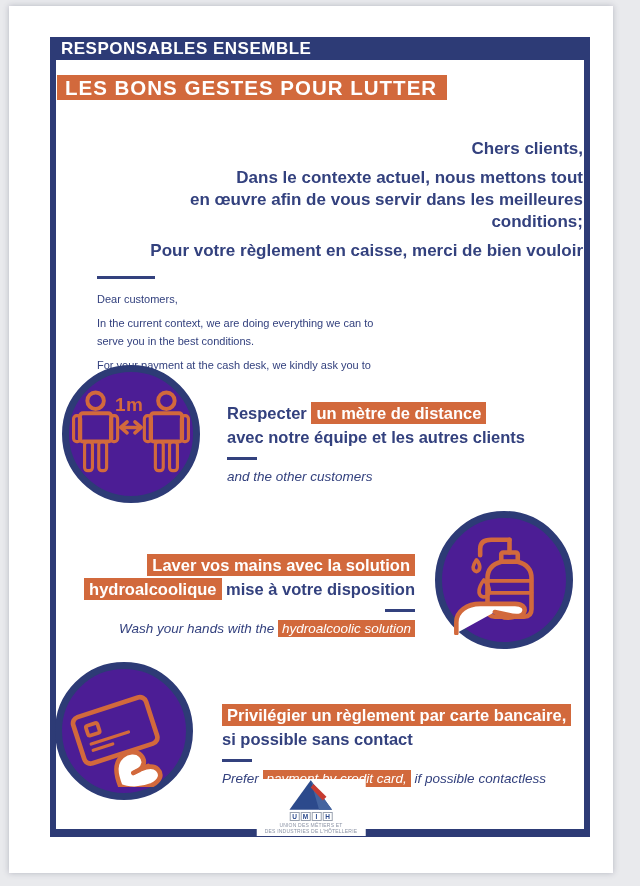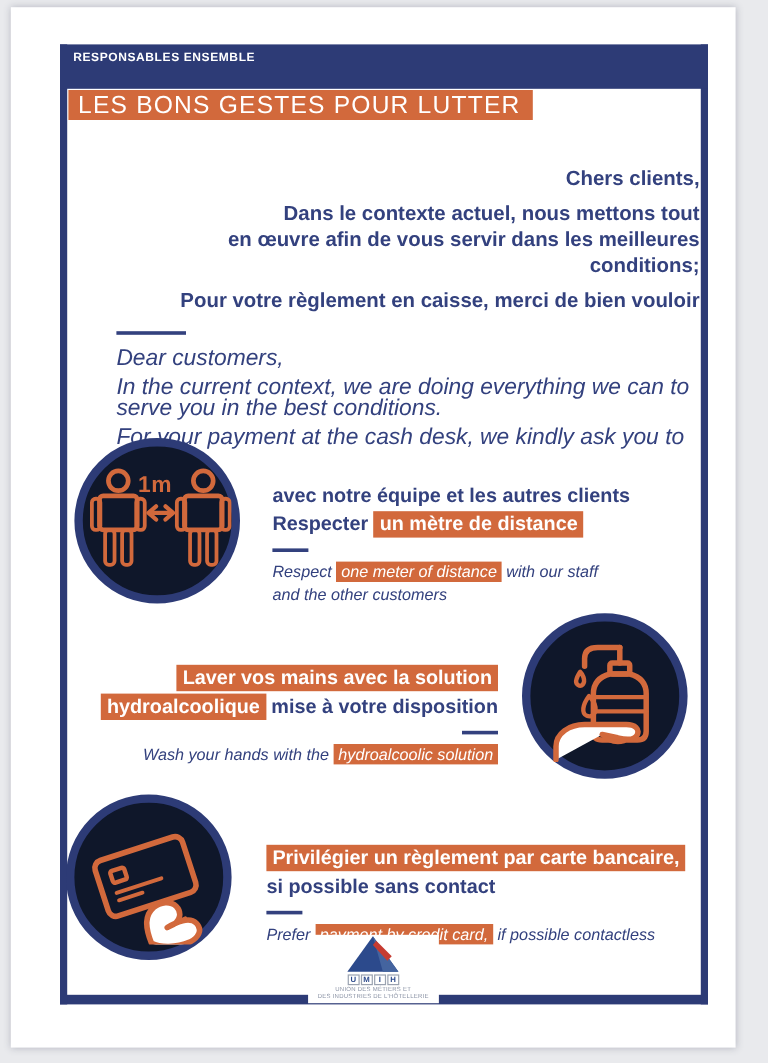--- a/index.html
+++ b/index.html
@@ -22,42 +22,42 @@
   }
   
   .frame{
     position:absolute;left:41px;top:31px;width:540px;height:800px;
     border-left:6px solid var(--blue);
     border-right:6px solid var(--blue);
     border-bottom:8px solid var(--blue);
     z-index:1;
   }
   .header-bar{
-    position:absolute;left:41px;top:31px;width:540px;height:37px;
+    position:absolute;left:41px;top:31px;width:540px;height:23px;
     background:var(--blue);color:#fff;z-index:2;
-    font-size:10px;font-weight:bold;line-height:23px;
+    font-size:17px;font-weight:bold;line-height:23px;
     padding-left:11px;letter-spacing:.5px;
   }
   
   .title{position:absolute;left:48px;top:69px;z-index:2;}
   .title-line{
     display:table;background:var(--orange);color:#fff;
-    font-size:20.5px;font-weight:normal;line-height:21px;
+    font-size:20.5px;font-weight:bold;line-height:21px;
     padding:2px 10px 2px 8px;letter-spacing:1px;white-space:nowrap;
   }
   
   .intro{position:absolute;left:88px;top:132px;width:486px;z-index:2;}
   .fr-p{font-size:17px;font-weight:600;line-height:22px;margin:0 0 7px;white-space:pre-line;text-align:right;}
   .intro-divider{width:58px;height:3px;background:var(--blue-text);margin:14px 0 11px;}
-  .en-p{font-size:19px;font-style:italic;font-weight:500;line-height:18px;margin:0 0 6px;white-space:pre-line;}
+  .en-p{font-size:11px;font-weight:500;line-height:18px;margin:0 0 6px;white-space:pre-line;}
   
   .circle{
     position:absolute;width:138px;height:138px;border:7px solid var(--blue);
-    border-radius:50%;background:#0f172a;z-index:3;
-    display:flex;align-items:center;justify-content:flex-end;
+    border-radius:50%;background:#4c1d95;z-index:3;
+    display:flex;align-items:center;justify-content:center;
   }
   #circle-distance{left:53px;top:359px;}
   #circle-hands{left:426px;top:505px;}
   #circle-card{left:46px;top:656px;}
   .one-m{
     position:absolute;left:46px;top:22px;
     font-size:19px;font-weight:800;color:var(--orange);letter-spacing:.5px;
   }
   
   .g-text{position:absolute;z-index:2;color:var(--blue-text);}
@@ -136,24 +136,23 @@
         <rect x="14" y="63" width="10" height="37" rx="4" stroke-width="4"></rect>
         <rect x="32" y="63" width="10" height="37" rx="4" stroke-width="4"></rect>
       </g>
       <path d="M64 55 H86" stroke-width="4.5"></path>
       <path d="M70 48 L62 55 L70 62" stroke-width="4.5"></path>
       <path d="M80 48 L88 55 L80 62" stroke-width="4.5"></path>
     </svg>
     <span class="one-m">1m</span>
   </div>
   <div class="g-text" id="g1-text">
+    <div class="fr-line"><span>Respecter </span><span class="hl">un mètre de distance</span></div>
     <div class="fr-line">avec notre équipe et les autres clients</div>
-    <div class="fr-line"><span>Respecter </span><span class="hl">un mètre de distance</span></div>
     <div class="g-divider"></div>
-    <div class="en-line"><span>Respect </span><span class="hl">one meter of distance</span><span> with our staff</span></div>
     <div class="en-line">and the other customers</div>
   </div>
 
   <div class="g-text" id="g2-text">
     <div class="fr-line"><span class="hl">Laver vos mains avec la solution</span></div>
     <div class="fr-line"><span class="hl">hydroalcoolique</span><span> mise à votre disposition</span></div>
     <div class="g-divider"></div>
     <div class="en-line"><span>Wash your hands with the </span><span class="hl">hydroalcoolic solution</span></div>
   </div>
   <div class="circle" id="circle-hands">

